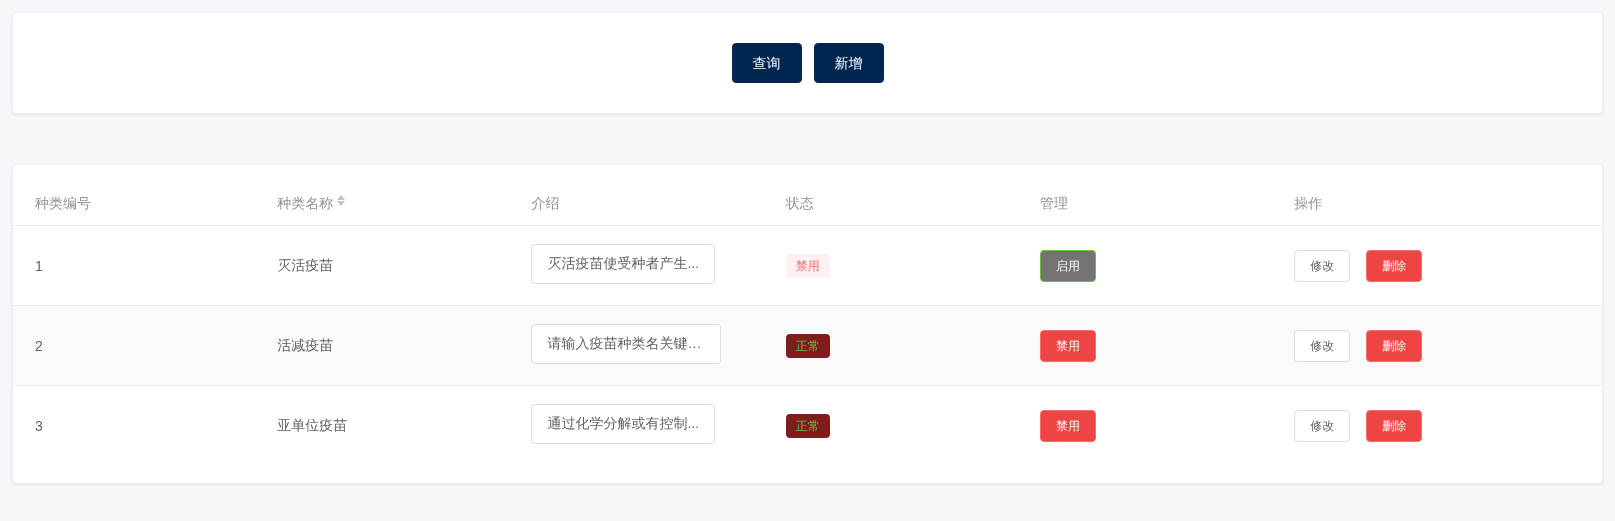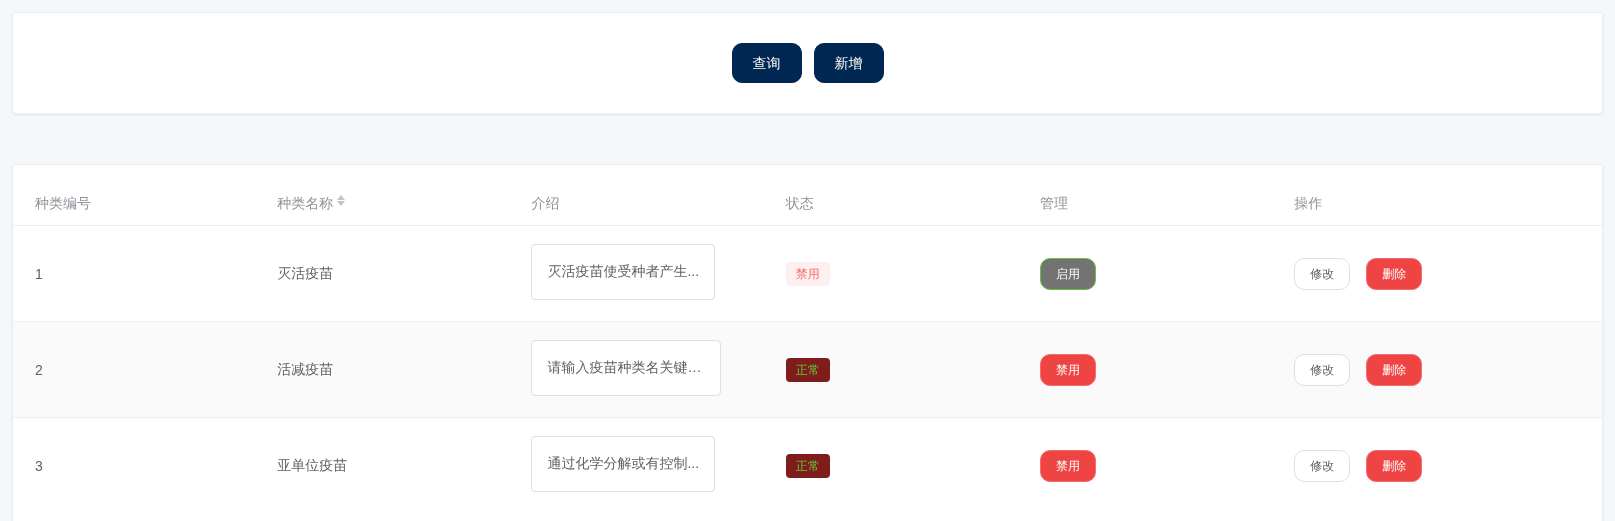--- a/index.html
+++ b/index.html
@@ -40,21 +40,21 @@
     }
     .input-text::placeholder {
       color: #c0c4cc;
     }
     .btn {
       display: inline-flex;
       align-items: center;
       justify-content: center;
       padding: 0 20px;
       height: 40px;
-      border-radius: 10px;
+      border-radius: 4px;
       font-size: 14px;
       cursor: pointer;
       border: 1px solid transparent;
       line-height: 1;
       white-space: nowrap;
     }
     .btn-primary-dark {
       background: #002752;
       color: #fff;
       border-color: #002752;
@@ -91,21 +91,21 @@
     tbody tr:nth-child(even) {
       background: #fafafa;
     }
     tbody tr:last-child td {
       border-bottom: none;
     }
     .desc-box {
       display: inline-block;
       border: 1px solid #dcdfe6;
       border-radius: 4px;
-      padding: 18px 15px;
+      padding: 10px 15px;
       max-width: 190px;
       overflow: hidden;
       white-space: nowrap;
       text-overflow: ellipsis;
       color: #606266;
       font-size: 14px;
       cursor: pointer;
       background: #fff;
     }
     .tag {

